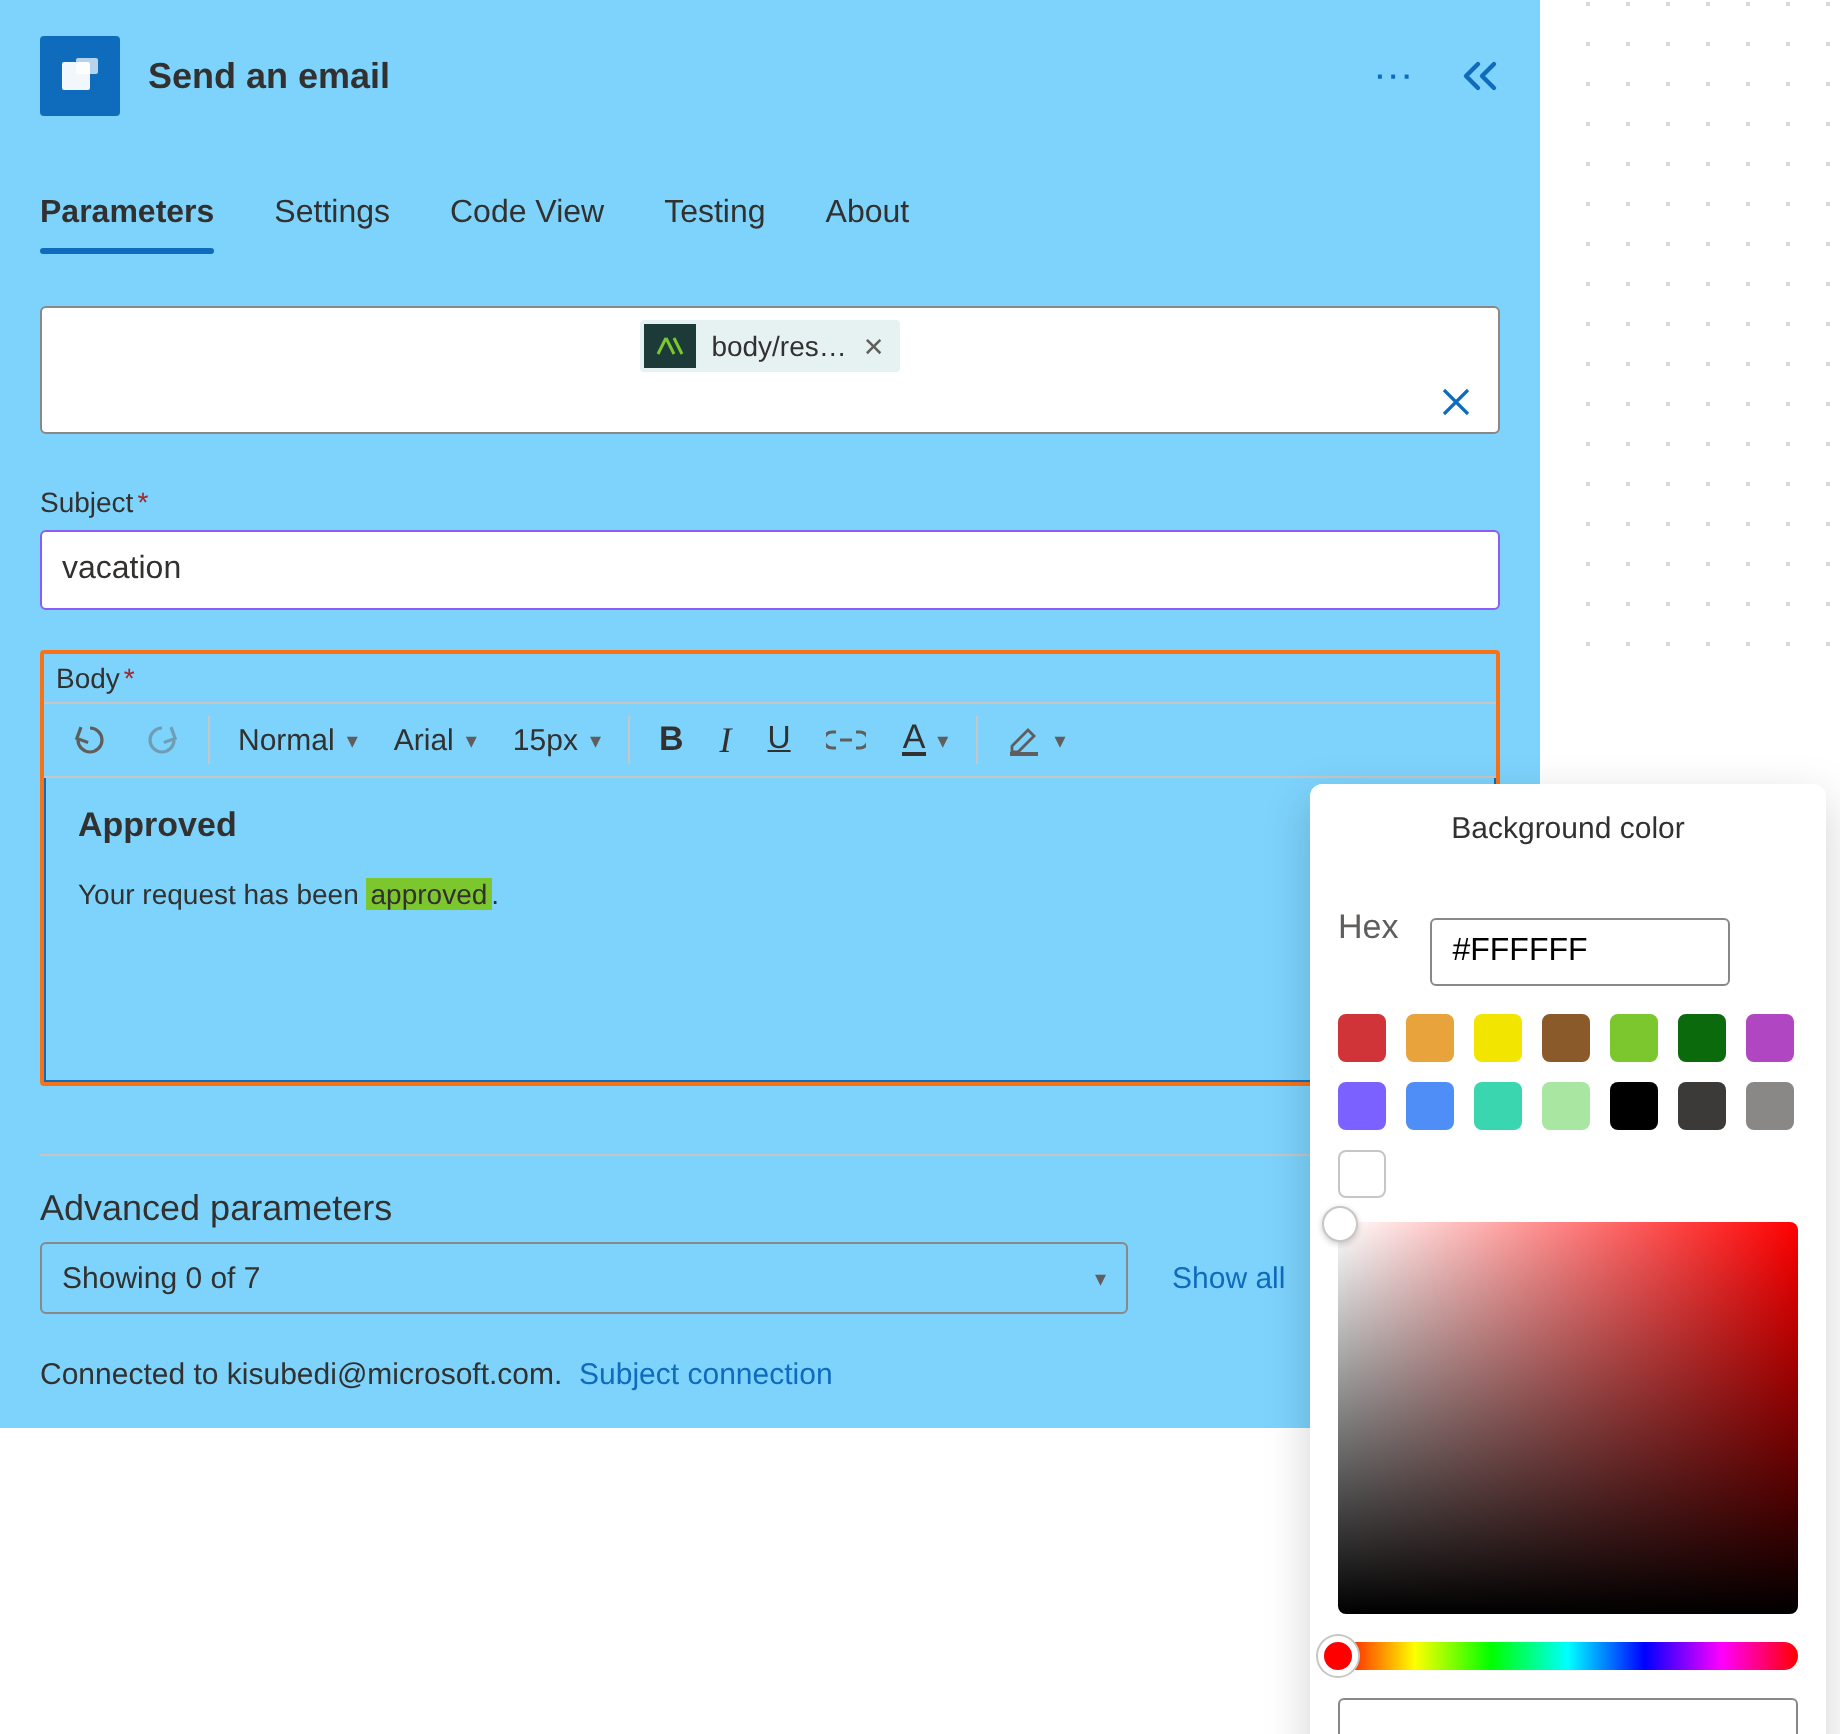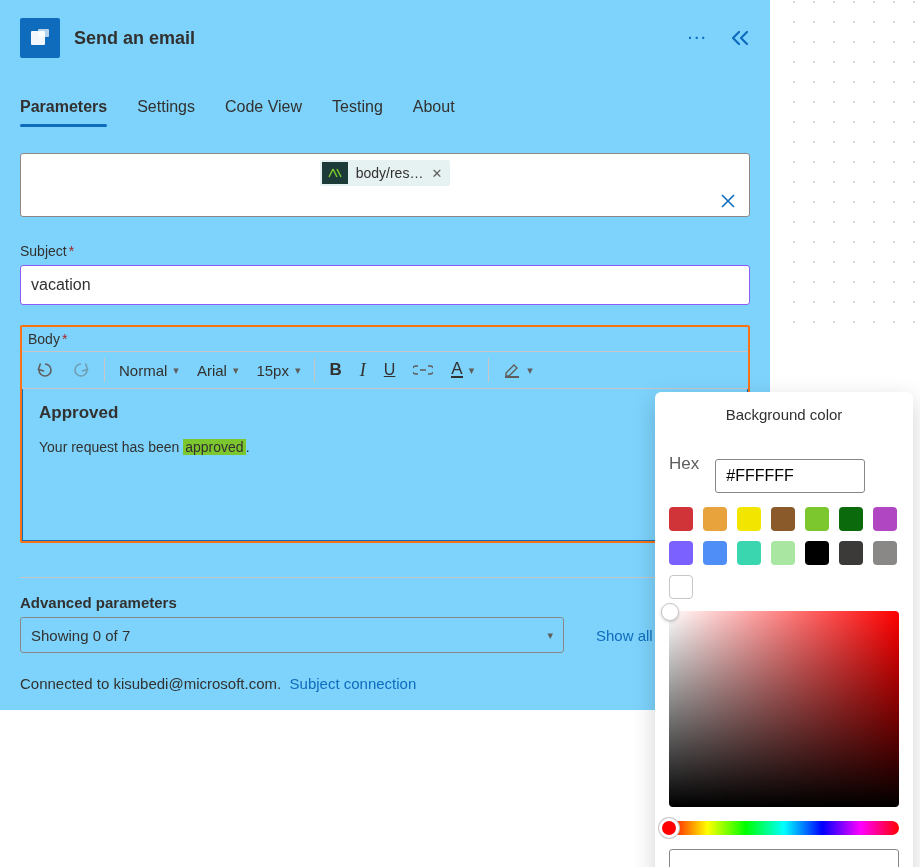--- a/index.html
+++ b/index.html
@@ -71,22 +71,22 @@
   .tb-btn { display:flex; align-items:center; justify-content:flex-end; padding:0 8px; height:100%; cursor:pointer; gap:6px; }
   .tb-sep { width:1px; height:24px; background:#c8c6c4; margin:0 4px; }
   .tb-txt { font-size:15px; color:#323130; }
   .chev { font-size:11px; color:#605e5c; }
   .editor { border:1px solid #0f6cbd; border-top:none; padding:14px 16px 70px 16px; min-height:152px; }
   .ed-h { font-weight:700; font-size:17px; margin:0 0 16px 0;}
   .ed-p { font-size:14px; margin:0; }
   .hl { background:#7cc62e; padding:0 2px; }
   
   .divider { border:none; border-top:1px solid #c8c6c4; margin:34px 0 16px 0; }
-  .adv-label { font-size:15px; margin-bottom:6px;font-weight:bold; }
-  .adv-row { display:flex; align-items:center; gap:32px; }
+  .adv-label { font-size:18px; margin-bottom:6px; }
+  .adv-row { display:flex; align-items:center; gap:22px; }
   .select {
     border:1px solid #8a8886; border-radius:3px; height:36px; flex:0 0 544px;
     display:flex; align-items:center; justify-content:space-between; padding:0 10px;
     font-size:15px; color:#323130; cursor:pointer;
   }
   .link { color:#0f6cbd; cursor:pointer; font-size:15px; }
   .conn { margin-top:22px; font-size:15px; }
   
   .popover {
     position:absolute; top:392px; left:655px; width:258px;

